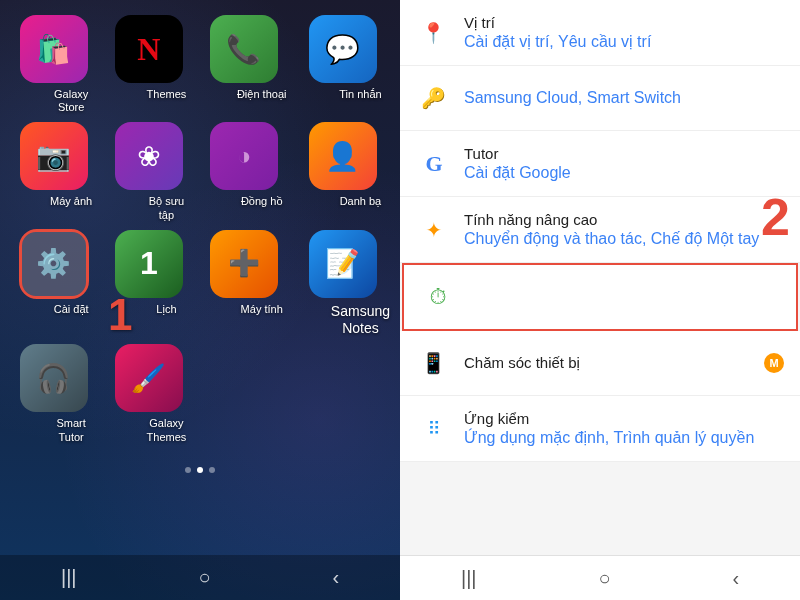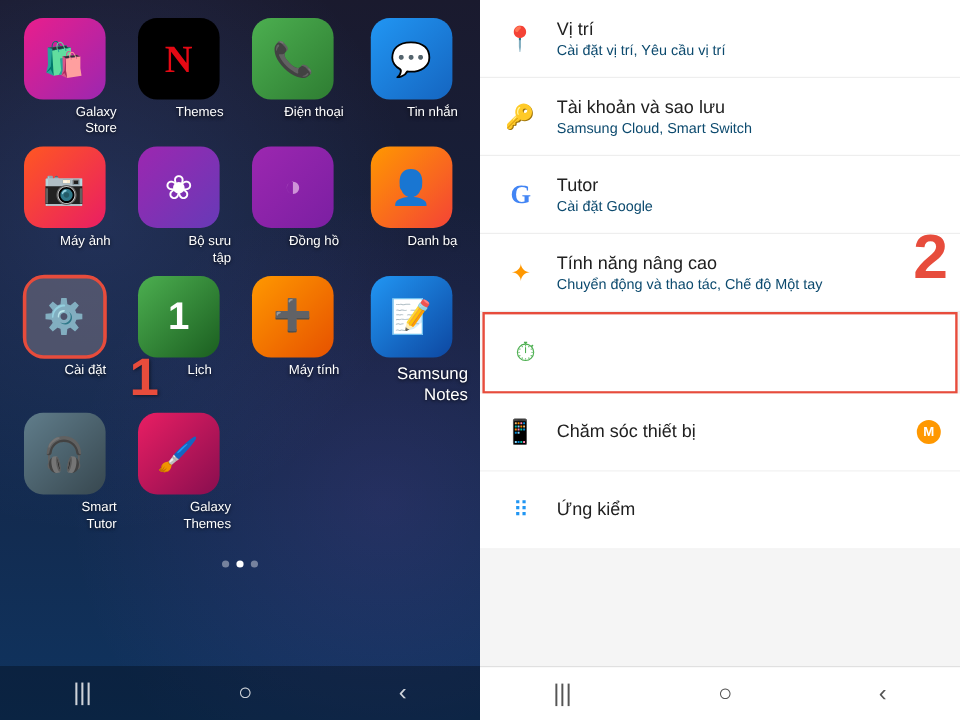--- a/index.html
+++ b/index.html
@@ -48,21 +48,21 @@
       align-items: center;
       justify-content: center;
       font-size: 28px;
       color: white;
       position: relative;
     }
 
     .app-label {
       color: white;
       font-size: 11px;
-      text-align: right;
+      text-align: center;
       text-shadow: 0 1px 3px rgba(0,0,0,0.8);
       line-height: 1.2;
       padding-left: 35px;
     }
 
     .app-icon.galaxy-store { background: linear-gradient(135deg, #e91e8c, #9c27b0); }
     .app-icon.netflix { background: #000; }
     .app-icon.phone { background: linear-gradient(135deg, #4CAF50, #2e7d32); }
     .app-icon.messages { background: linear-gradient(135deg, #2196F3, #1565C0); }
     .app-icon.camera { background: linear-gradient(135deg, #FF5722, #e91e63); }
@@ -167,22 +167,22 @@
     }
 
     .settings-title {
       font-size: 15px;
       color: #212121;
       font-weight: 500;
       margin-bottom: 2px;
     }
 
     .settings-subtitle {
-      font-size: 12px;
-      color: #0c4a6e;
+      font-size: 16px;
+      color: #3b82f6;
     }
 
     .badge-m {
       width: 20px;
       height: 20px;
       background: #FF9800;
       border-radius: 50%;
       display: flex;
       align-items: center;
       justify-content: center;
@@ -320,21 +320,20 @@
         <div class="settings-title">Vị trí</div>
         <div class="settings-subtitle">Cài đặt vị trí, Yêu cầu vị trí</div>
       </div>
     </div>
 
     <div class="settings-item">
       <div class="settings-icon-wrap">
         <span class="icon-key">🔑</span>
       </div>
       <div class="settings-text">
-        <div class="settings-title">Tài khoản và sao lưu</div>
         <div class="settings-subtitle">Samsung Cloud, Smart Switch</div>
       </div>
     </div>
 
     <div class="settings-item">
       <div class="settings-icon-wrap">
         <span class="icon-g">G</span>
       </div>
       <div class="settings-text">
         <div class="settings-title">Tutor</div>
@@ -368,20 +367,21 @@
       </div>
       <div class="badge-m">M</div>
     </div>
 
     <div class="settings-item">
       <div class="settings-icon-wrap">
         <span class="icon-apps" style="color:#2196F3;">⠿</span>
       </div>
       <div class="settings-text">
         <div class="settings-title">Ứng kiểm</div>
+        <div class="settings-subtitle">Ứng dụng mặc định, Trình quản lý quyền</div>
       </div>
     </div>
 
   </div>
 
   <div class="nav-bar-right">
     <span class="nav-icon-right">|||</span>
     <span class="nav-icon-right">○</span>
     <span class="nav-icon-right">‹</span>
   </div>

